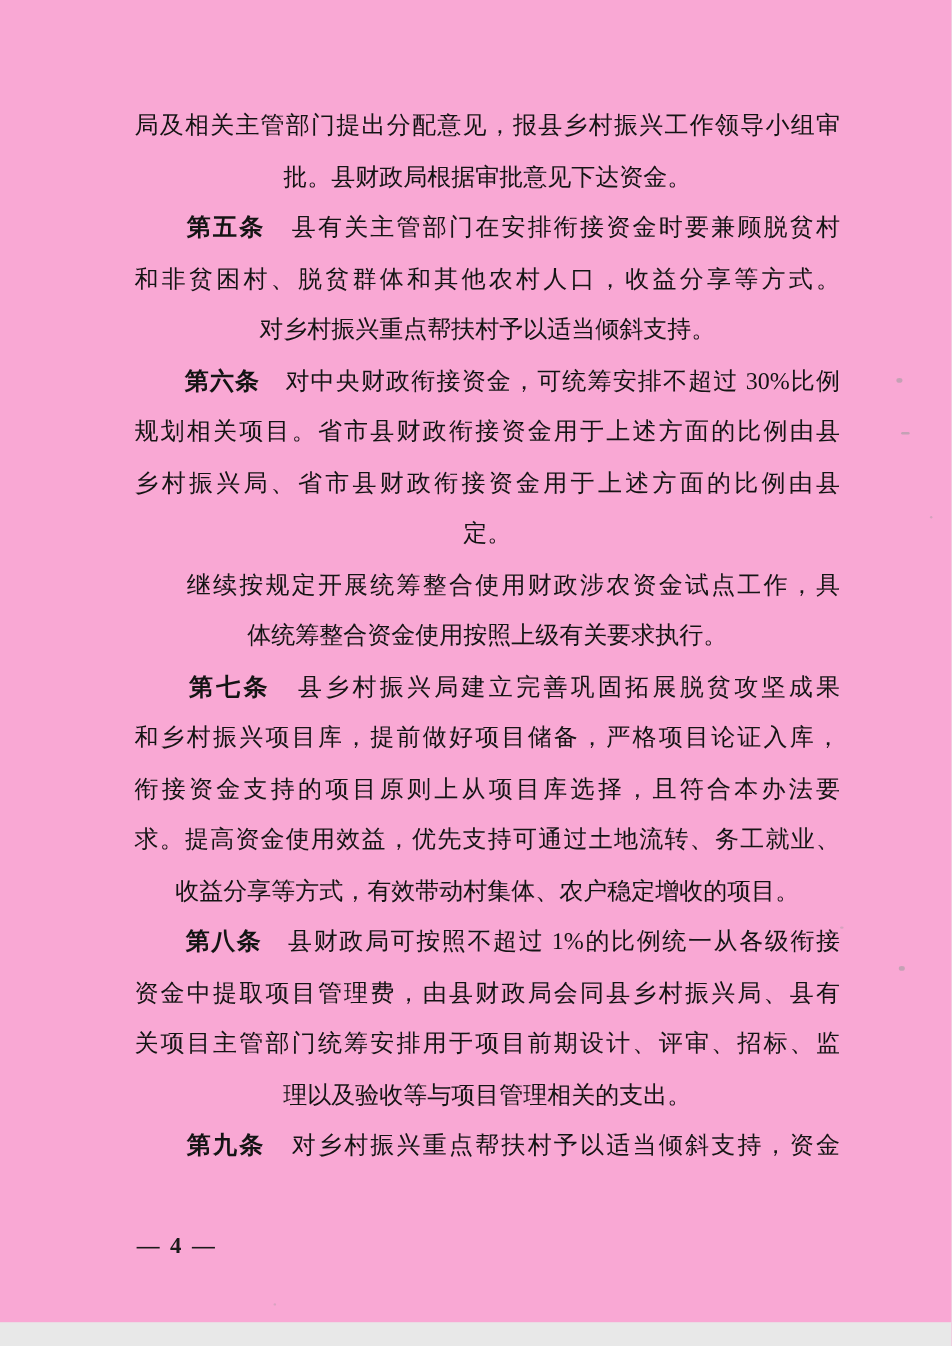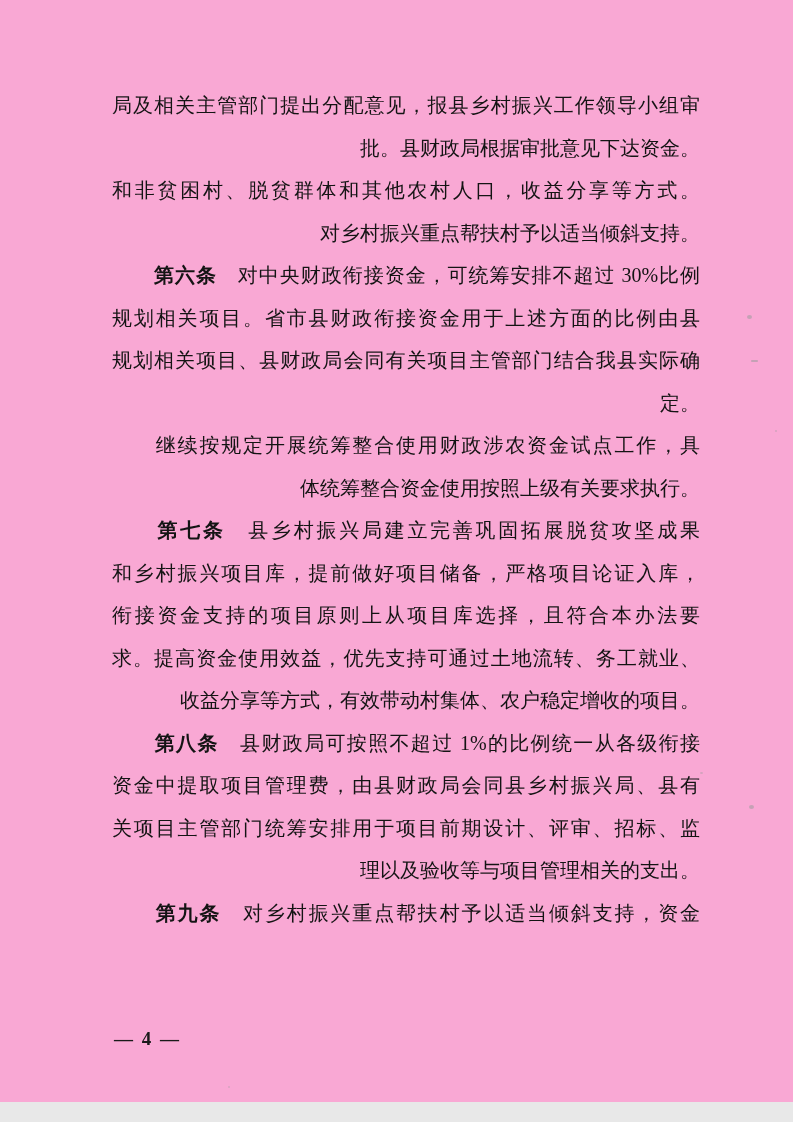--- a/index.html
+++ b/index.html
@@ -15,21 +15,21 @@
   }
   .text-block{
     position:absolute;
     left:112px;top:84px;
     width:588px;
     font-size:20px;
   }
   .ln{
     height:42.5px;
     line-height:42.5px;
-    text-align:right;
+    text-align:center;
     white-space:nowrap;
   }
   .ln.fill{
     white-space:normal;
     text-align:justify;
     text-align-last:justify;
   }
   .art{
     font-weight:700;
     font-family:"Liberation Sans","DejaVu Sans",sans-serif;
@@ -55,25 +55,26 @@
   .sp5{left:775px;top:430px;width:2px;height:2px;opacity:.4;}
   .sp6{left:228px;top:1086px;width:2px;height:2px;opacity:.35;}
 </style>
 </head>
 <body>
 
 <div class="page">
   <div class="text-block" id="text-block">
       <div class="ln fill"><span>局及相关主管部门提出分配意见，报县乡村振兴工作领导小组审</span></div>
       <div class="ln"><span>批。县财政局根据审批意见下达资金。</span></div>
+      <div class="ln fill"><span>　　</span><span class="art">第五条</span><span>　县有关主管部门在安排衔接资金时要兼顾脱贫村</span></div>
       <div class="ln fill"><span>和非贫困村、脱贫群体和其他农村人口，收益分享等方式。</span></div>
       <div class="ln"><span>对乡村振兴重点帮扶村予以适当倾斜支持。</span></div>
       <div class="ln fill"><span>　　</span><span class="art">第六条</span><span>　对中央财政衔接资金，可统筹安排不超过 30%比例</span></div>
       <div class="ln fill"><span>规划相关项目。省市县财政衔接资金用于上述方面的比例由县</span></div>
-      <div class="ln fill"><span>规划相关项目、县财政局会同有关项目主管部门结合我县实际确</span></div>
+      <div class="ln fill"><span>乡村振兴局、省市县财政衔接资金用于上述方面的比例由县</span></div>
       <div class="ln"><span>定。</span></div>
       <div class="ln fill"><span>　　继续按规定开展统筹整合使用财政涉农资金试点工作，具</span></div>
       <div class="ln"><span>体统筹整合资金使用按照上级有关要求执行。</span></div>
       <div class="ln fill"><span>　　</span><span class="art">第七条</span><span>　县乡村振兴局建立完善巩固拓展脱贫攻坚成果</span></div>
       <div class="ln fill"><span>和乡村振兴项目库，提前做好项目储备，严格项目论证入库，</span></div>
       <div class="ln fill"><span>衔接资金支持的项目原则上从项目库选择，且符合本办法要</span></div>
       <div class="ln fill"><span>求。提高资金使用效益，优先支持可通过土地流转、务工就业、</span></div>
       <div class="ln"><span>收益分享等方式，有效带动村集体、农户稳定增收的项目。</span></div>
       <div class="ln fill"><span>　　</span><span class="art">第八条</span><span>　县财政局可按照不超过 1%的比例统一从各级衔接</span></div>
       <div class="ln fill"><span>资金中提取项目管理费，由县财政局会同县乡村振兴局、县有</span></div>

